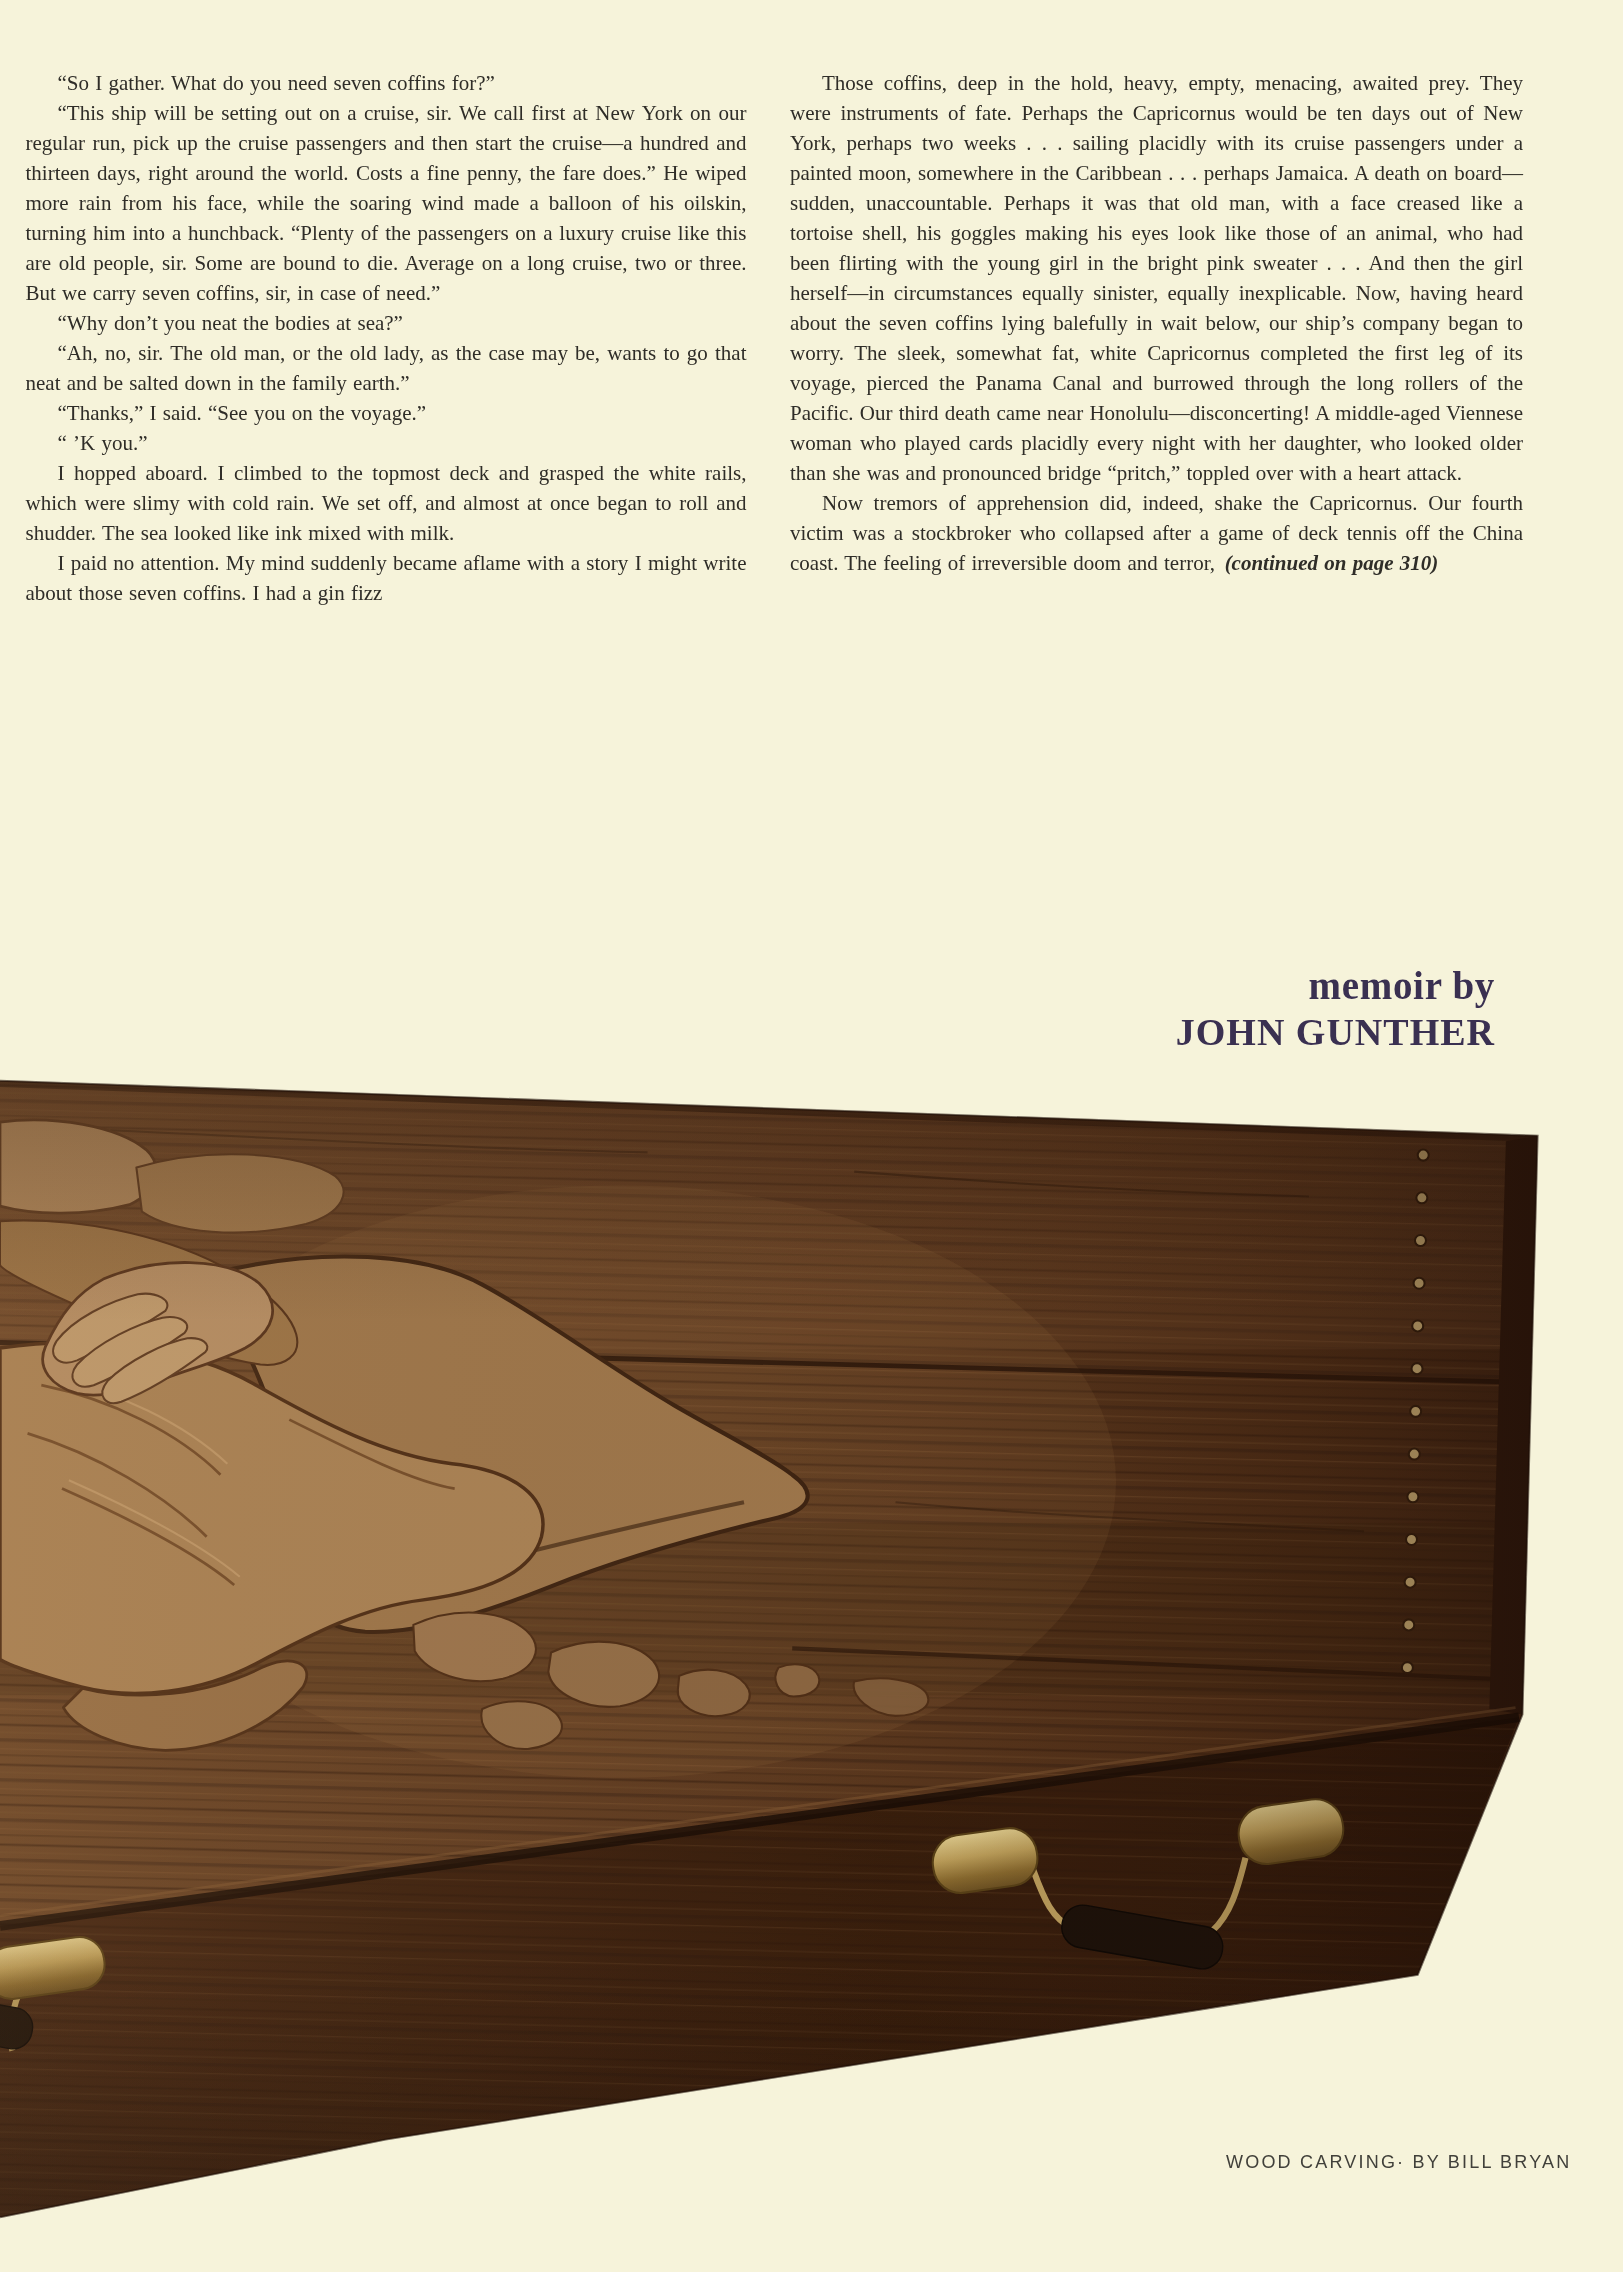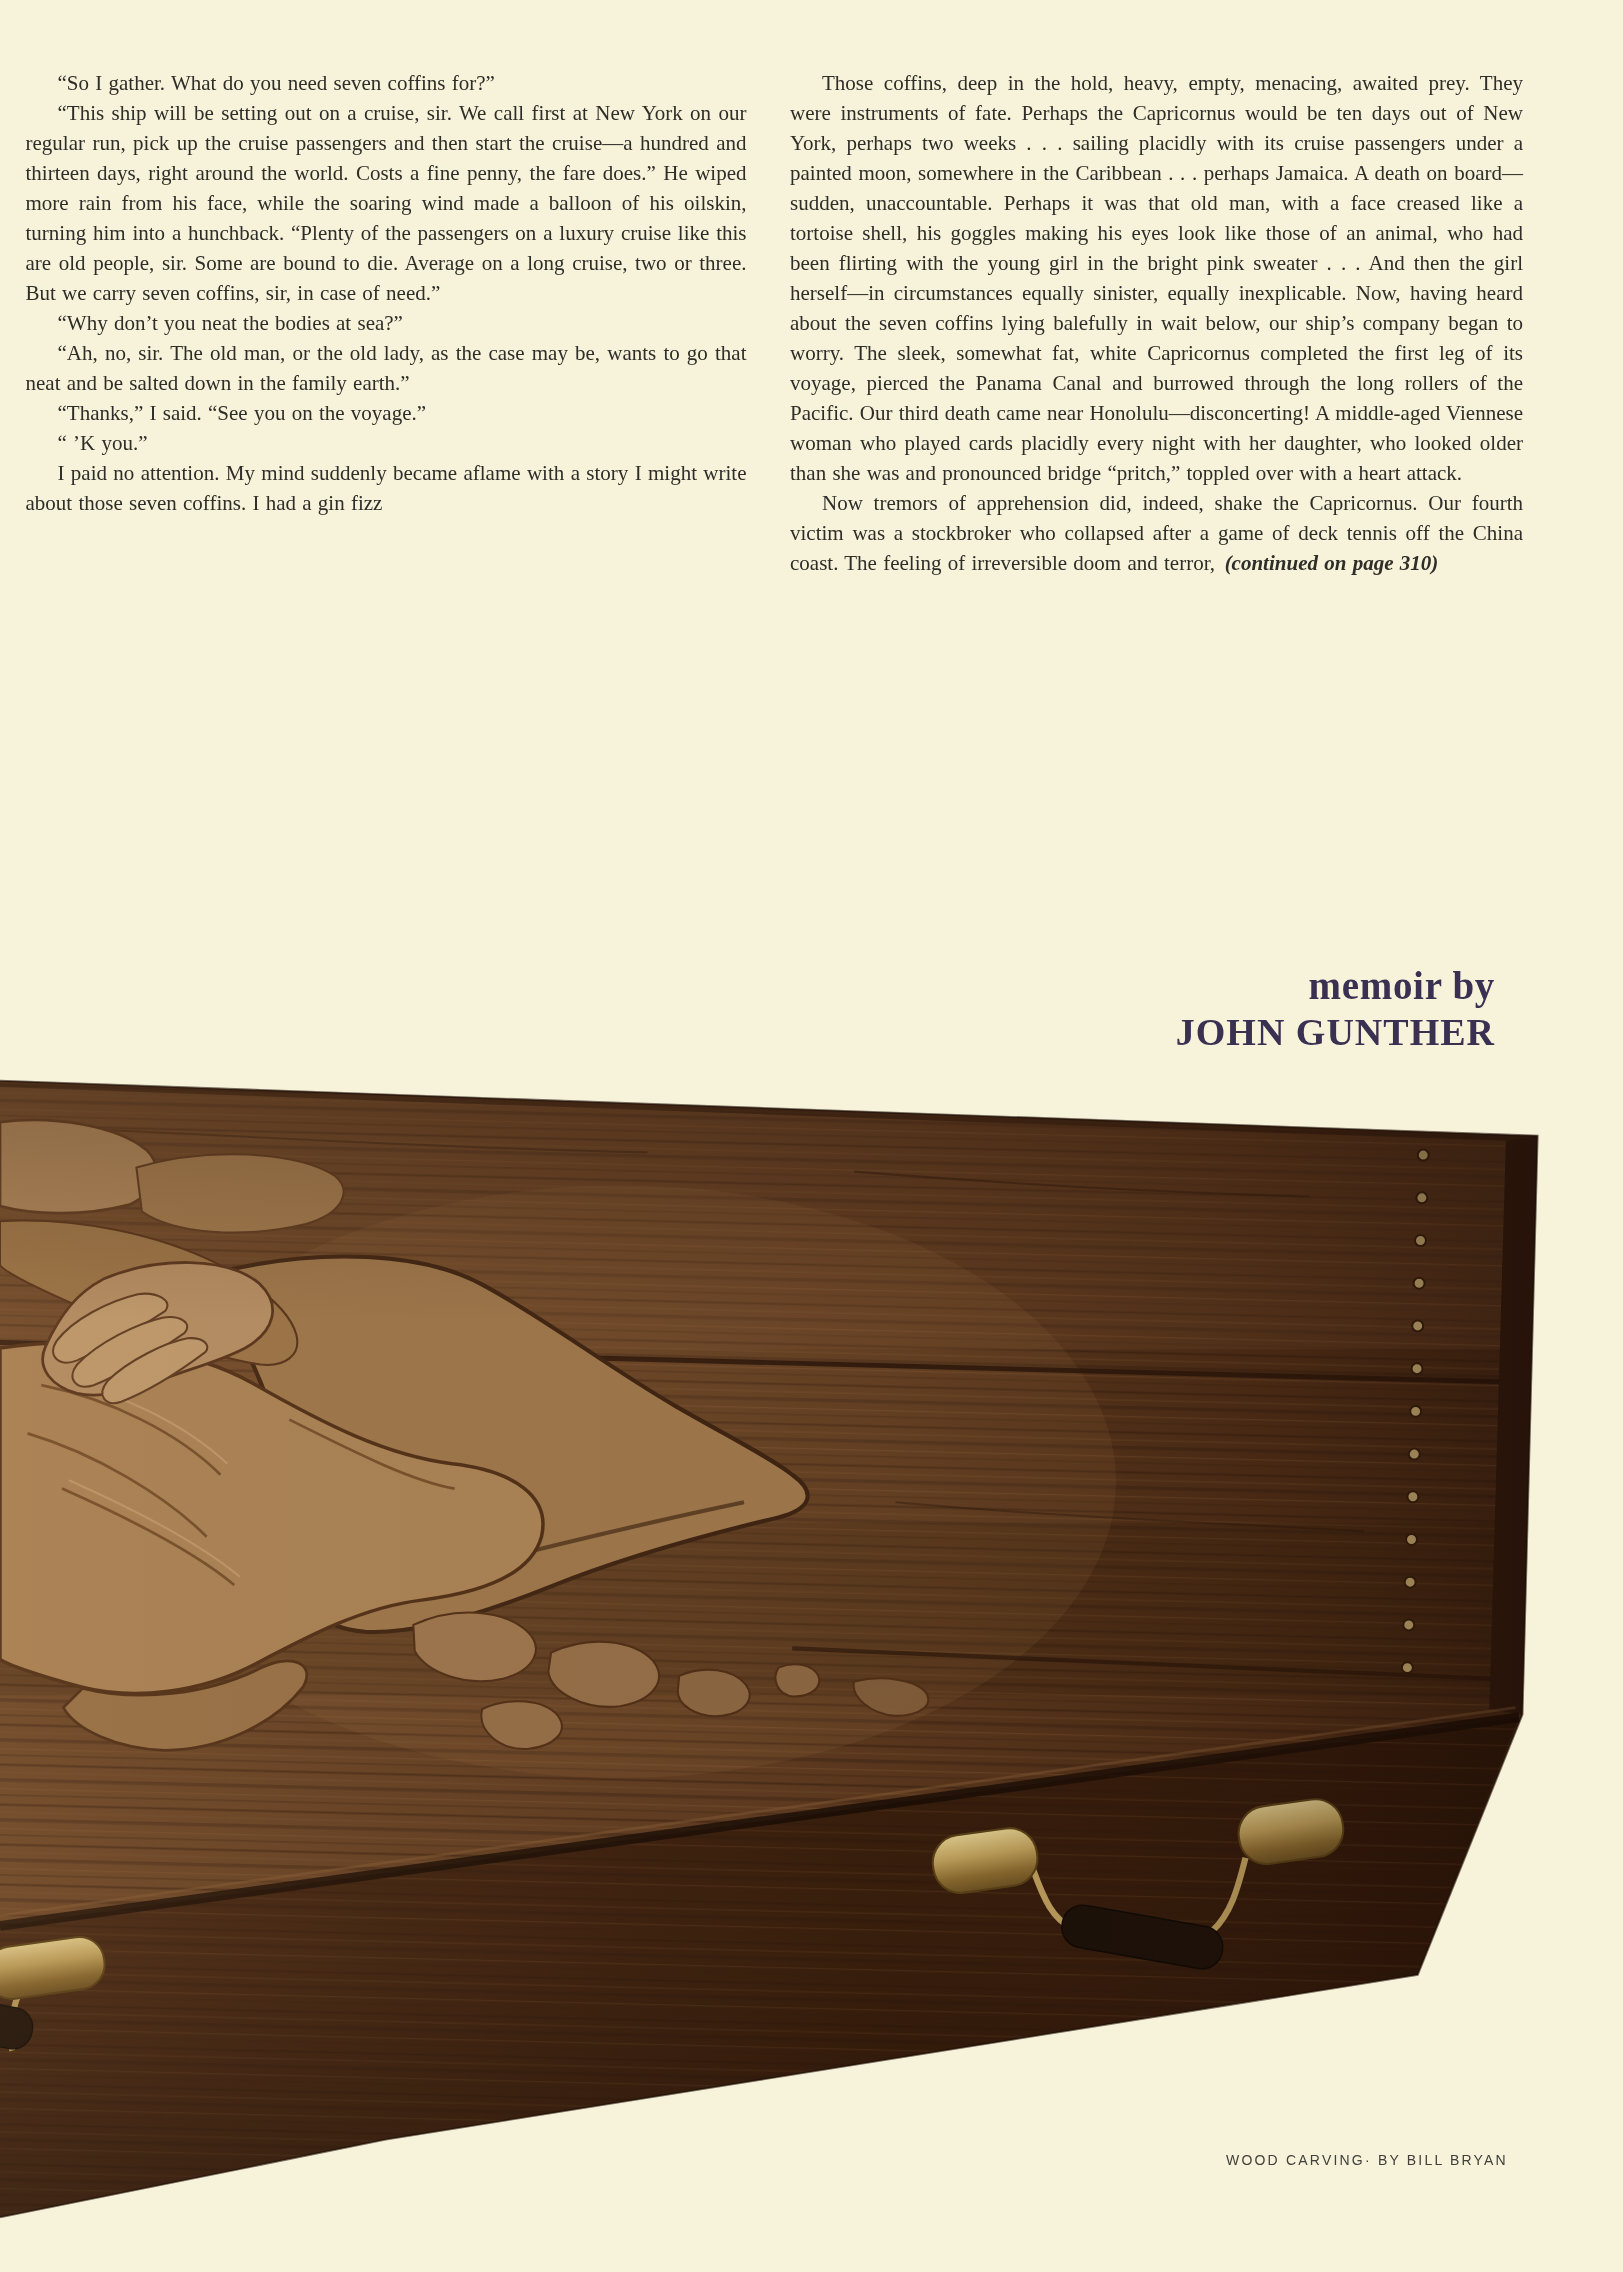--- a/index.html
+++ b/index.html
@@ -19,21 +19,21 @@
   #col2{left:790px;width:733px;}
   .cont-note{font-style:italic;margin-left:9.6px;font-weight:bold;}
   .byline{
     position:absolute;top:964px;right:128px;text-align:right;
     color:#3a3051;font-weight:bold;
   }
   .byline .kicker{font-size:39px;line-height:43px;letter-spacing:0.7px;}
   .byline .author{font-size:38px;line-height:51px;letter-spacing:1px;}
   .caption{
     position:absolute;left:1226px;top:2152px;
-    font-family:"Liberation Sans",sans-serif;font-size:14px;
+    font-family:"Liberation Sans",sans-serif;font-size:18px;
     letter-spacing:2.2px;color:#41403a;white-space:nowrap;
   }
   svg.photo{position:absolute;left:0;top:0;display:block;}
 </style>
 </head>
 <body>
 
 <svg class="photo" width="1623" height="2273" viewBox="0 0 2356 3298" role="img" aria-label="Dark wooden coffin photographed on cream background; lid carved in relief with a hand clutching flowing drapery; brass swing handles and a row of nail heads">
   <defs>
     <clipPath id="coffinClip">
@@ -186,20 +186,21 @@
   <path d="M0 1568 L2232 1648 L2210 2488 L2058 2866 L560 3105 L0 3218" fill="none" stroke="#1c0d06" stroke-width="3" opacity="0.6"></path>
 </svg>
 
 <div id="col1" class="col">
   <p>“So I gather. What do you need seven coffins for?”</p>
   <p>“This ship will be setting out on a cruise, sir. We call first at New York on our regular run, pick up the cruise passengers and then start the cruise—a hundred and thirteen days, right around the world. Costs a fine penny, the fare does.” He wiped more rain from his face, while the soaring wind made a balloon of his oilskin, turning him into a hunchback. “Plenty of the passengers on a luxury cruise like this are old people, sir. Some are bound to die. Average on a long cruise, two or three. But we carry seven coffins, sir, in case of need.”</p>
   <p>“Why don’t you neat the bodies at sea?”</p>
   <p>“Ah, no, sir. The old man, or the old lady, as the case may be, wants to go that neat and be salted down in the family earth.”</p>
   <p>“Thanks,” I said. “See you on the voyage.”</p>
   <p>“ ’K you.”</p>
+  <p>I hopped aboard. I climbed to the topmost deck and grasped the white rails, which were slimy with cold rain. We set off, and almost at once began to roll and shudder. The sea looked like ink mixed with milk.</p>
   <p>I paid no attention. My mind suddenly became aflame with a story I might write about those seven coffins. I had a gin fizz</p>
 </div>
 
 <div id="col2" class="col">
   <p>Those coffins, deep in the hold, heavy, empty, menacing, awaited prey. They were instruments of fate. Perhaps the Capricornus would be ten days out of New York, perhaps two weeks . . . sailing placidly with its cruise passengers under a painted moon, somewhere in the Caribbean . . . perhaps Jamaica. A death on board—sudden, unaccountable. Perhaps it was that old man, with a face creased like a tortoise shell, his goggles making his eyes look like those of an animal, who had been flirting with the young girl in the bright pink sweater . . . And then the girl herself—in circumstances equally sinister, equally inexplicable. Now, having heard about the seven coffins lying balefully in wait below, our ship’s company began to worry. The sleek, somewhat fat, white Capricornus completed the first leg of its voyage, pierced the Panama Canal and burrowed through the long rollers of the Pacific. Our third death came near Honolulu—disconcerting! A middle-aged Viennese woman who played cards placidly every night with her daughter, who looked older than she was and pronounced bridge “pritch,” toppled over with a heart attack.</p>
   <p><span>Now tremors of apprehension did, indeed, shake the Capricornus. Our fourth victim was a stockbroker who collapsed after a game of deck tennis off the China coast. The feeling of irreversible doom and terror,</span><span class="cont-note">(continued on page 310)</span></p>
 </div>
 
 <div class="byline">
   <div class="kicker">memoir by</div>

